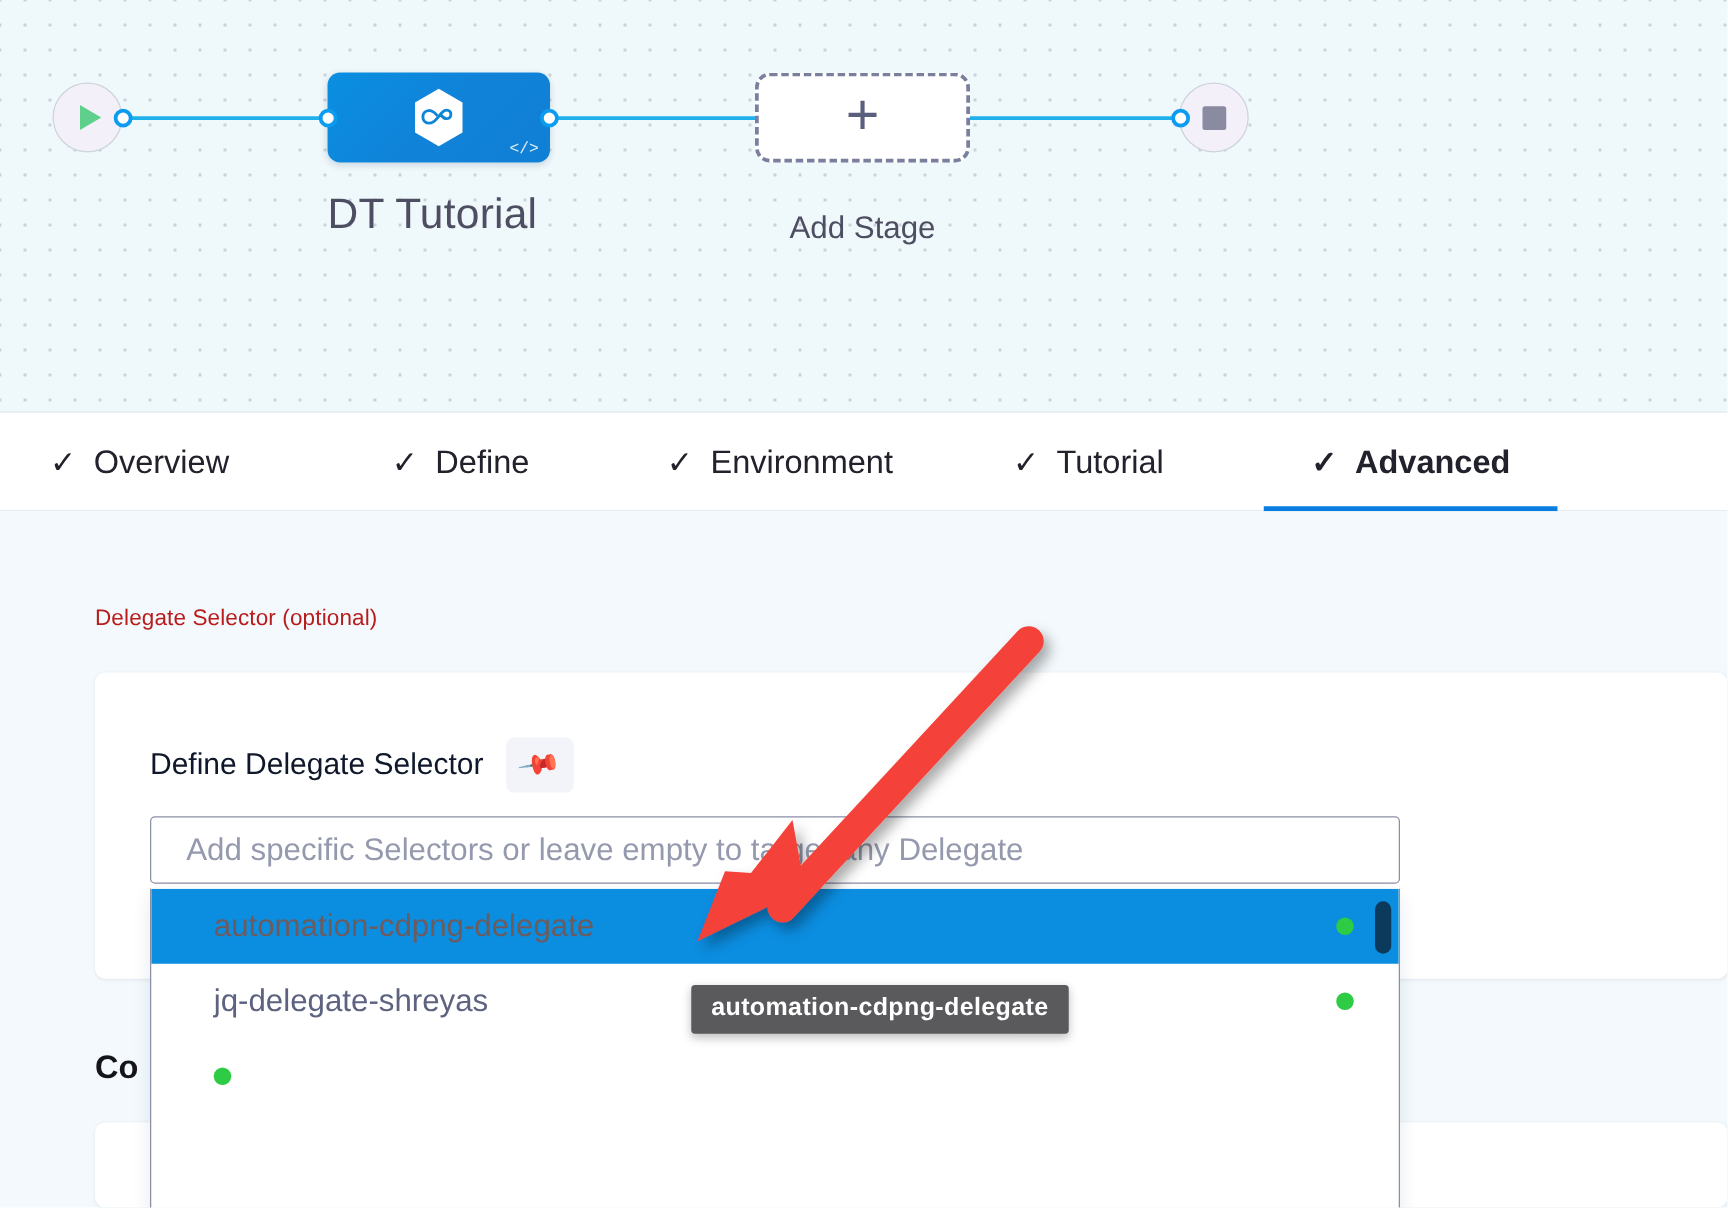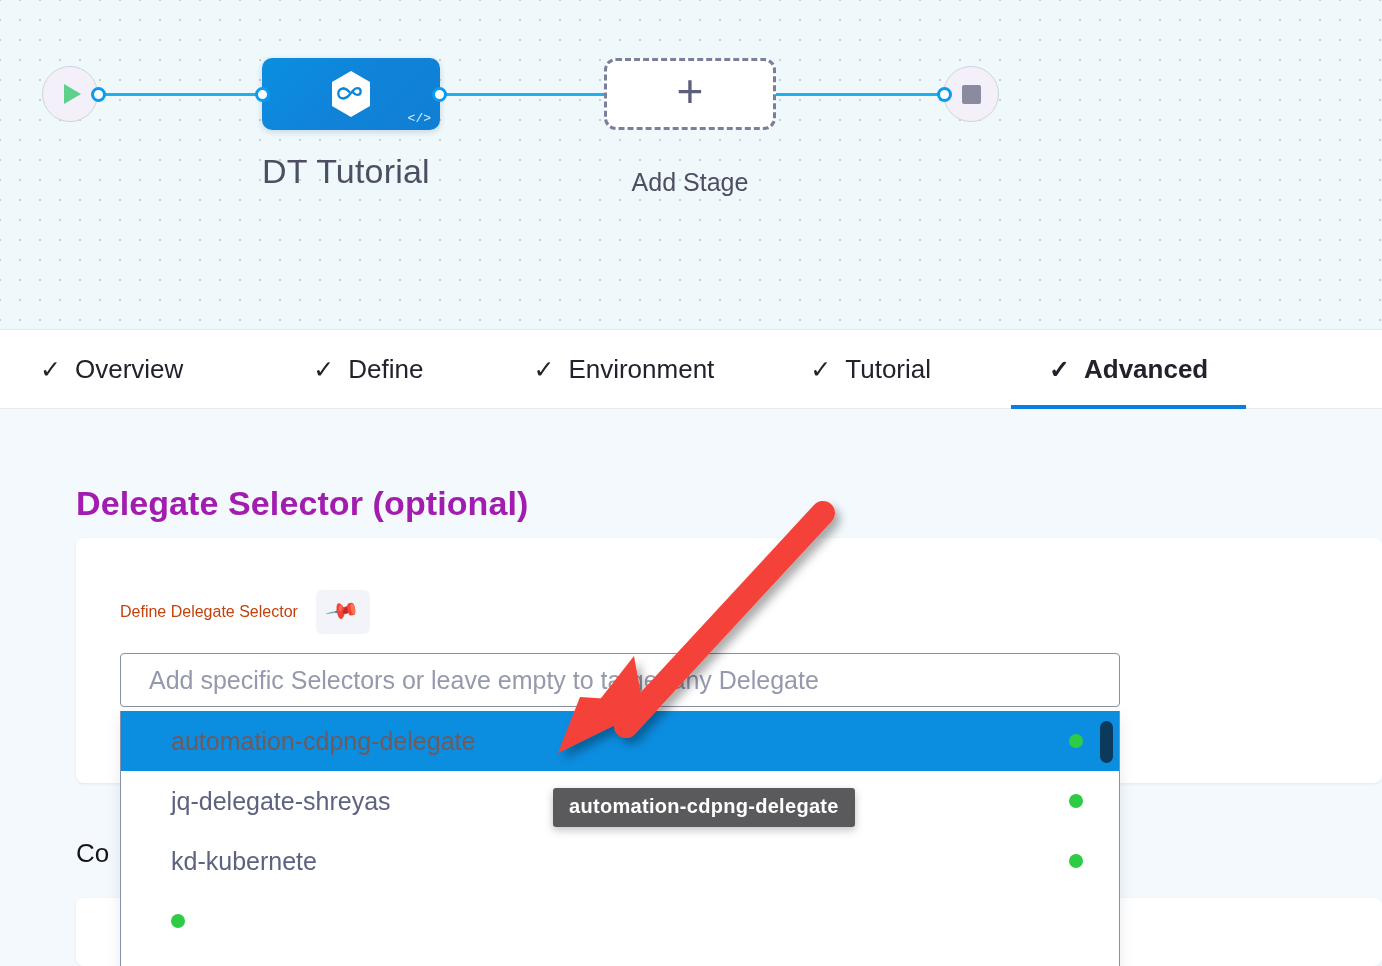--- a/index.html
+++ b/index.html
@@ -99,34 +99,34 @@
   .tab-execution { margin-left: 88px; }
   .tab-advanced  { margin-left: 110px; }
 
   
   .body-area {
     position: absolute; left: 0; top: 409px; width: 1382px; height: 557px;
     background: #f3f9fc;
   }
   .section-title {
     position: absolute; left: 76px; top: 484px;
-    font-size: 34px; font-weight: bold; color: #a21caf; letter-spacing: .1px;
+    font-size: 18px; font-weight: normal; color: #b91c1c; letter-spacing: .1px;
   }
   .card {
     position: absolute; background: #ffffff; border-radius: 8px;
     box-shadow: 0 1px 3px rgba(40,60,90,0.09);
   }
   .card-one { left: 76px; top: 538px; right: 0; width: 1306px; height: 245px; }
   .card-two { left: 76px; top: 898px; width: 1306px; height: 68px; }
 
   .field-label-row {
     position: absolute; left: 120px; top: 590px;
     display: flex; align-items: center; gap: 18px;
   }
-  .field-label { font-size: 16px; color: #c2410c; }
+  .field-label { font-size: 24px; color: #0f172a; }
   .pin-btn {
     width: 54px; height: 44px; border-radius: 6px; background: #f2f4fa;
     display: flex; align-items: center; justify-content: center;
     border: none; cursor: pointer;
   }
   .pin-glyph { font-size: 22px; color: #0a7ee0; transform: rotate(35deg); }
 
   .select-input {
     position: absolute; left: 120px; top: 653px; width: 1000px; height: 54px;
     border: 1px solid #8a8fa8; border-radius: 4px; background: #ffffff;
@@ -156,21 +156,21 @@
     position: absolute; left: 553px; top: 788px;
     background: #5a5a5d; color: #ffffff;
     padding: 7px 16px 9px; border-radius: 3px;
     font-size: 20px; font-weight: bold; letter-spacing: .3px;
     box-shadow: 0 3px 8px rgba(0,0,0,0.25);
     z-index: 30;
   }
 
   .co-text {
     position: absolute; left: 76px; top: 838px;
-    font-size: 26px; font-weight: normal; color: #14141c;
+    font-size: 26px; font-weight: bold; color: #14141c;
     z-index: 2;
   }
 
   
   .arrow-svg { position: absolute; left: 540px; top: 495px; z-index: 40; pointer-events: none; }
 </style>
 </head>
 <body>
 
 <div id="root">
@@ -251,24 +251,20 @@
     <span>Add specific Selectors or leave empty to target any Delegate</span>
   </div>
 
   <div class="dropdown">
     <div class="dd-item selected">
       <span>automation-cdpng-delegate</span>
       <span class="dot"></span>
     </div>
     <div class="dd-item">
       <span>jq-delegate-shreyas</span>
-      <span class="dot"></span>
-    </div>
-    <div class="dd-item">
-      <span>kd-kubernete</span>
       <span class="dot"></span>
     </div>
     <div class="dd-item">
       <span class="dot"></span>
     </div>
     <div class="dd-scroll-thumb"></div>
   </div>
 
   <div class="tooltip">automation-cdpng-delegate</div>
 

